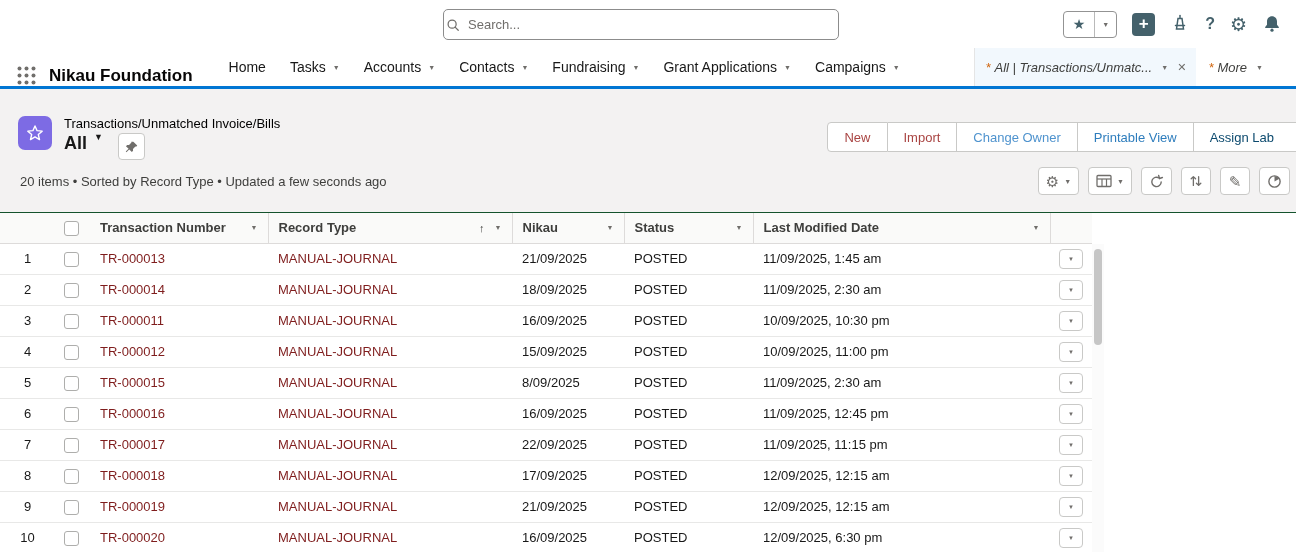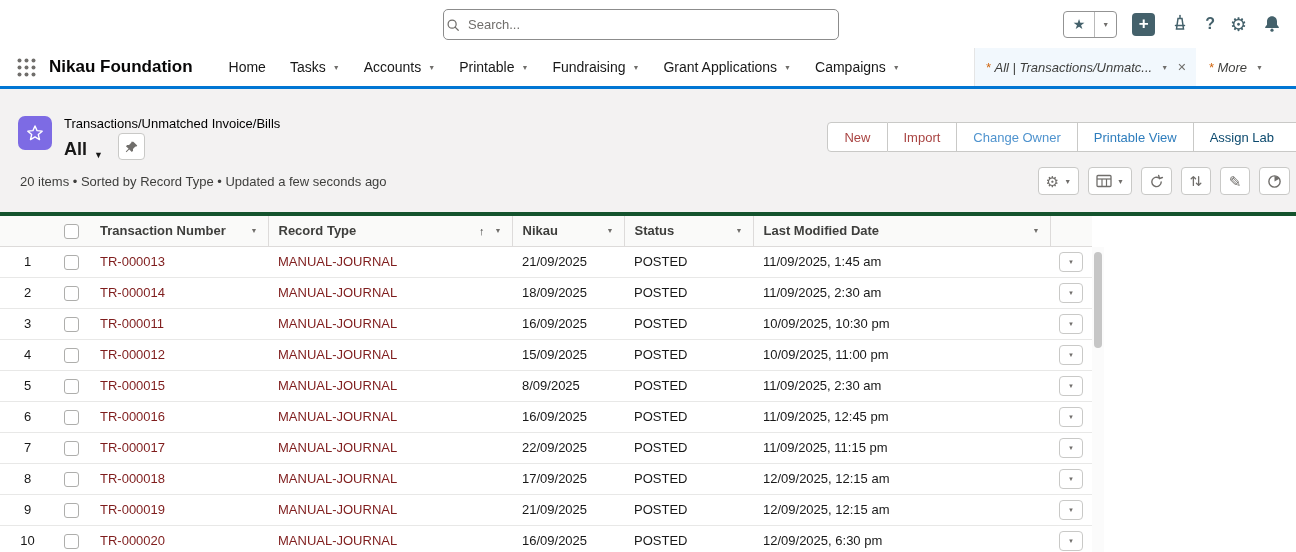--- a/index.html
+++ b/index.html
@@ -22,57 +22,57 @@
   .fav-div { width: 1px; align-self: stretch; background: #b9b9b9; }
   .fav-chev { padding: 0 7px; }
   .chev { font-size: 7px; color: #706e6b; line-height: 1; }
   .ico-btn { display: flex; align-items: center; justify-content: center; color: #44616b; }
   .plus { width: 23px; height: 23px; background: #44616b; border-radius: 4px; }
   .plus-glyph { color: #fff; font-size: 17px; font-weight: 700; line-height: 1; margin-top: -1px; }
   .qmark-glyph { font-size: 16px; font-weight: 700; color: #44616b; }
   .gear-glyph { font-size: 19px; color: #44616b; line-height: 1; }
 
   
-  .navbar { position: relative; height: 41px; background: #fff; border-bottom: 3px solid #0176d3; display: flex; align-items: center; }
+  .navbar { position: relative; height: 41px; background: #fff; border-bottom: 3px solid #0176d3; display: flex; align-items: flex-end; }
   .waffle { margin: 0 12px 0 16px; display: flex; }
   .app-name { font-size: 17px; font-weight: 700; margin-right: 10px; white-space: nowrap; color: #080707; }
   .nav-items { display: flex; align-items: center; height: 100%; margin-left: 14px; }
   .nav-item { display: flex; align-items: center; gap: 7px; padding: 0 12px; height: 100%; font-size: 14px; color: #181818; }
   .tab { display: flex; align-items: center; height: 100%; padding: 0 10px; font-size: 13px; font-style: italic; color: #3e3e3c; white-space: nowrap; }
   .tab.active { margin-left: auto; background: #f2f8fd; border-left: 1px solid #e5e5e5; }
   .asterisk { color: #d0650e; margin-right: 4px; }
   .tab-label { margin-right: 9px; }
   .tab-chev { margin-right: 9px; }
   .tab-close { font-size: 11px; color: #706e6b; font-style: normal; }
   .tab.more { padding: 0 8px 0 12px; margin-right: 16px; }
 
   
   .pbody { background: #f3f2f2; height: 463px; }
   .list-hdr { height: 123px; }
   .lh-row1 { display: flex; align-items: flex-start; padding: 27px 0 0 18px; }
   .entity-icon { width: 34px; height: 34px; border-radius: 7px; background: #7d6be4; display: flex; align-items: center; justify-content: center; flex: none; }
   .titles { margin-left: 12px; }
   .entity-label { font-size: 13px; color: #000000; }
-  .view-row { display: flex; align-items: flex-end; margin-top: 2px; }
+  .view-row { display: flex; align-items: flex-start; margin-top: 2px; }
   .view-name { font-size: 18px; font-weight: 700; }
   .view-chev { font-size: 9px; color: #181818; margin-left: 7px; }
   .pin-btn { width: 27px; height: 27px; border: 1px solid #c9c9c7; border-radius: 4px; background: #fff; margin-left: 15px; display: flex; align-items: center; justify-content: center; }
   .actions { margin-left: auto; margin-top: 6px; display: flex; }
   .action-btn { height: 30px; padding: 0 16px; background: #fff; border: 1px solid #c9c9c7; border-left-width: 0; font-size: 13px; white-space: nowrap; }
   .action-btn:first-child { border-left-width: 1px; border-radius: 4px 0 0 4px; }
   .action-btn:last-child { border-right-width: 0; padding-right: 22px; }
   .lh-row2 { display: flex; align-items: center; padding: 7px 6px 0 20px; }
   .summary { font-size: 13px; color: #3e3e3c; }
   .lv-toolbar { margin-left: auto; display: flex; gap: 9px; }
   .tb-btn { height: 28px; min-width: 30px; padding: 0 7px; background: #fff; border: 1px solid #c9c9c7; border-radius: 4px;
             display: flex; align-items: center; justify-content: center; gap: 5px; color: #706e6b; }
   .tb-glyph { font-size: 15px; line-height: 1; color: #706e6b; }
 
   
-  .table-card { position: relative; background: #fff; height: 340px; border-top: 4px solid #14532d; overflow: hidden; }
+  .table-card { position: relative; background: #fff; height: 340px; border-top: 1px solid #14532d; overflow: hidden; }
   .lv-table { border-collapse: collapse; table-layout: fixed; width: 1092px; font-size: 13px; }
   thead th { height: 30px; background: #fafaf9; border-bottom: 1px solid #dddbda; font-weight: 700; color: #3e3e3c; text-align: left; }
   th.data-col { border-right: 1px solid #dddbda; }
   .hcell { display: flex; align-items: center; padding: 0 10px; }
   .hlabel { flex: 1; overflow: hidden; white-space: nowrap; }
   .sort-arrow { font-size: 11px; color: #3e3e3c; margin-right: 6px; font-weight: 400; }
   .hdr-chev { margin-left: 4px; }
   tbody td { height: 31px; border-bottom: 1px solid #e8e8e7; padding: 0 10px; white-space: nowrap; overflow: hidden; background: #fff; }
   .td-num { text-align: center; padding: 0; width: 55px; }
   td.td-num { color: #181818; }
@@ -155,21 +155,21 @@
         </a>
         <a class="nav-item">
           <span class="nav-label">Tasks</span>
           <span class="chev nav-chev">▼</span>
         </a>
         <a class="nav-item">
           <span class="nav-label">Accounts</span>
           <span class="chev nav-chev">▼</span>
         </a>
         <a class="nav-item">
-          <span class="nav-label">Printable</span>
+          <span class="nav-label">Contacts</span>
           <span class="chev nav-chev">▼</span>
         </a>
         <a class="nav-item">
           <span class="nav-label">Fundraising</span>
           <span class="chev nav-chev">▼</span>
         </a>
         <a class="nav-item">
           <span class="nav-label">Grant Applications</span>
           <span class="chev nav-chev">▼</span>
         </a>

